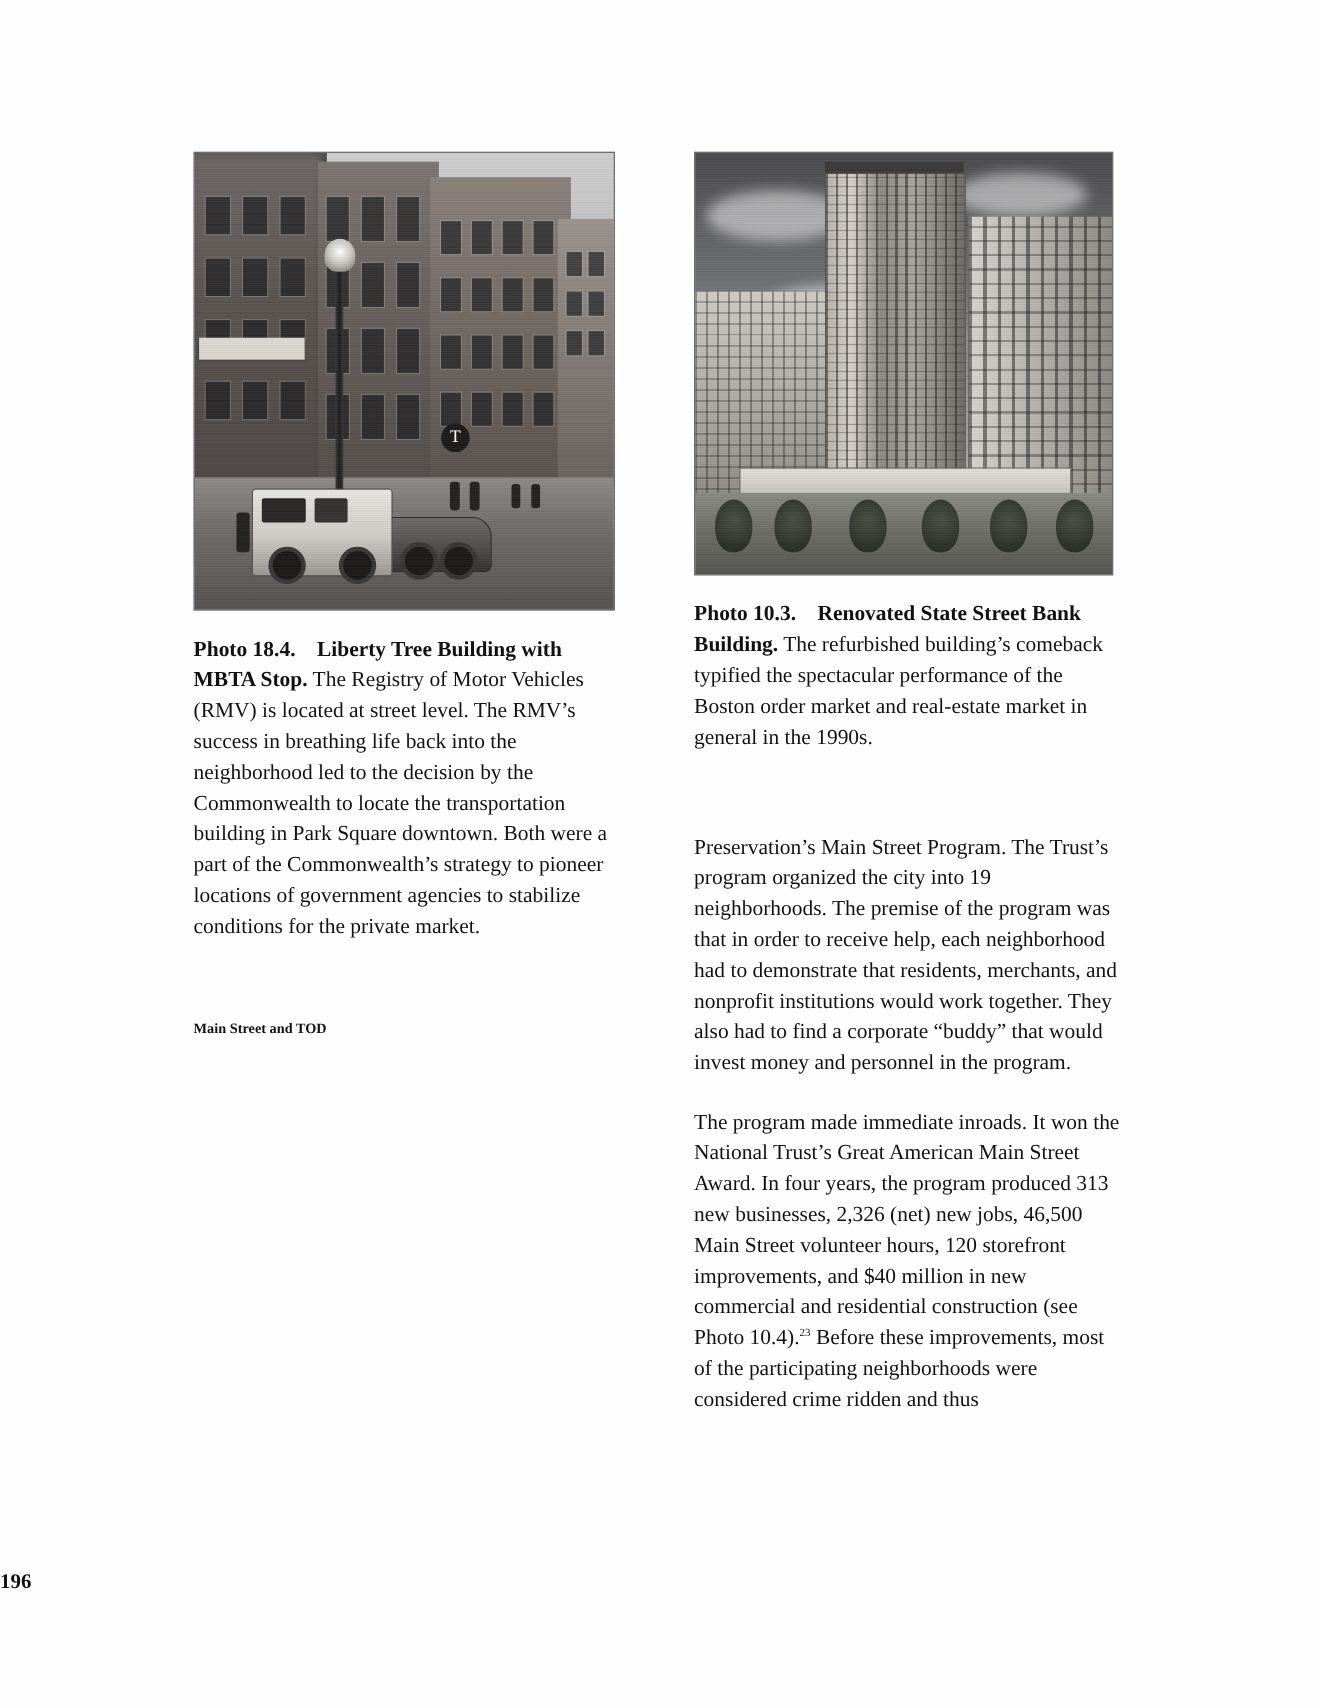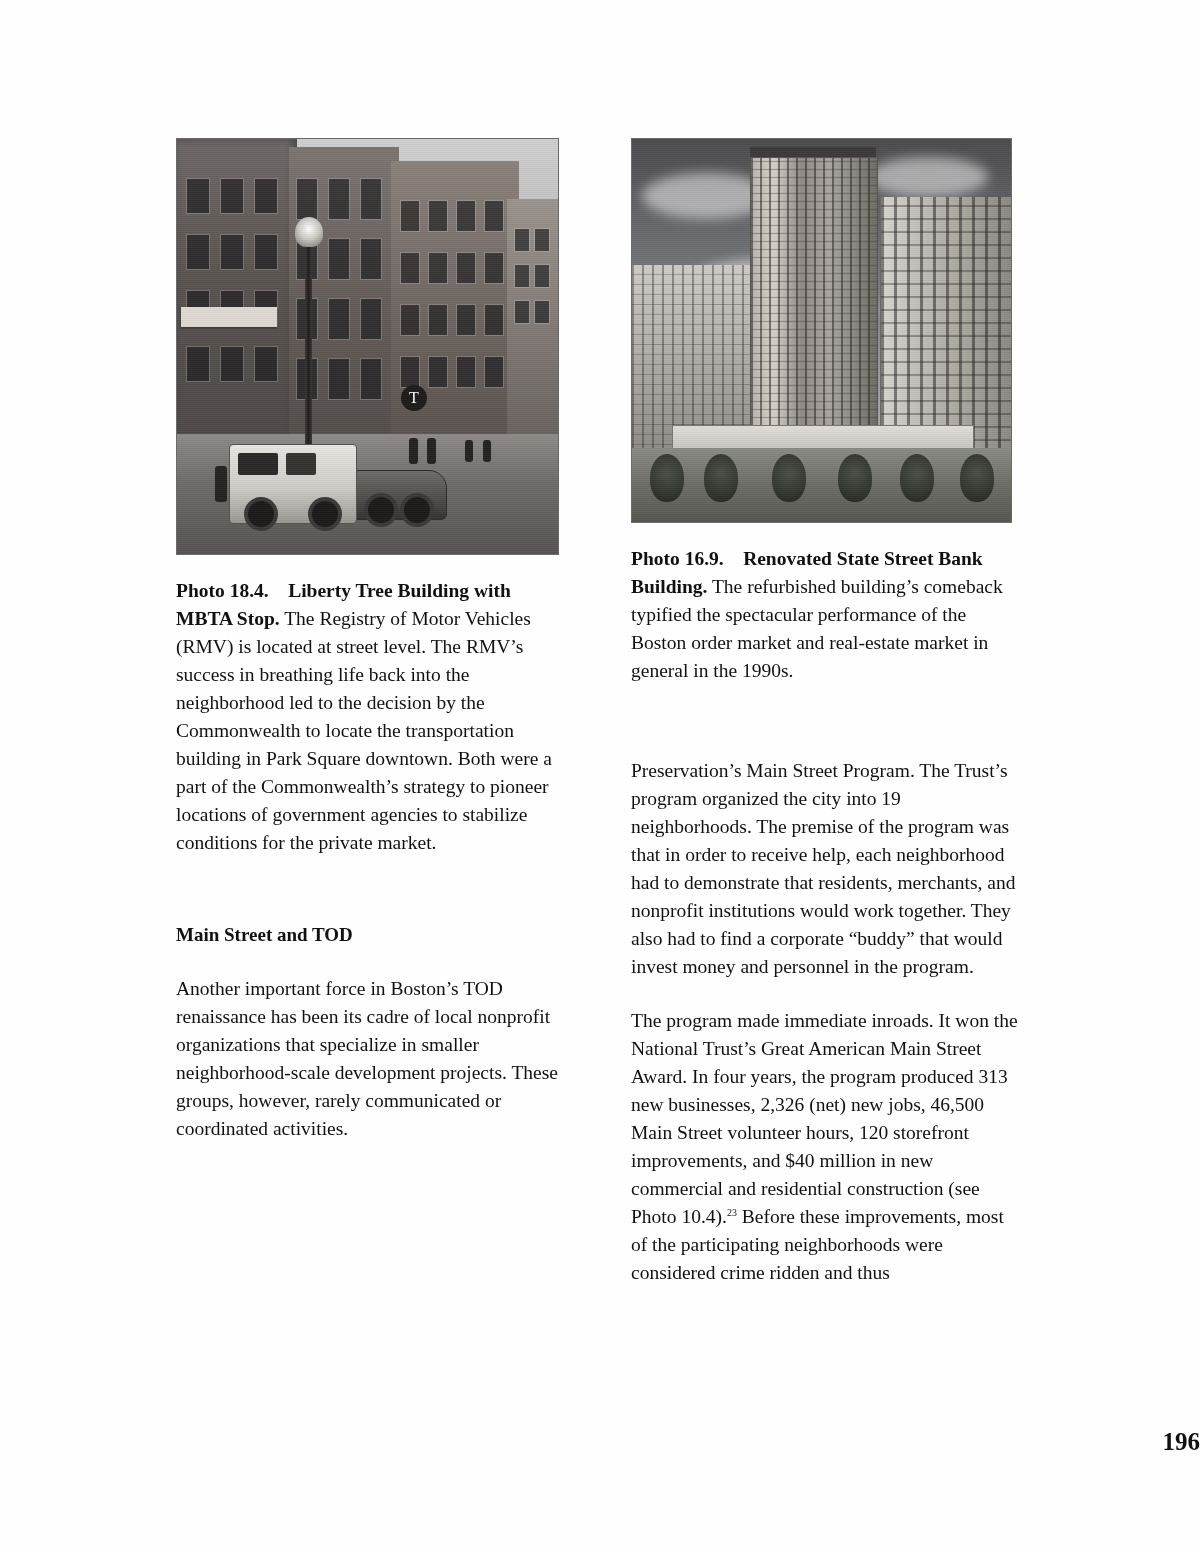--- a/index.html
+++ b/index.html
@@ -223,36 +223,36 @@
   .caption, .para {
     font-size: 19.5px;
     line-height: 28px;
     text-align: left;
     margin: 0;
   }
   .caption { margin-top: 22px; }
   .caption b { font-weight: bold; }
   .para { margin-top: 26px; }
   .heading {
-    font-size: 19px;
+    font-size: 13px;
     line-height: 28px;
     font-weight: bold;
     margin: 0;
     margin-top: 30px;
   }
   .gap-md { height: 34px; }
   .gap-lg { height: 46px; }
   sup { font-size: 10px; vertical-align: super; line-height: 0; }
 
   .folio {
     position: absolute;
     left: 0; right: 0;
     top: 1428px;
-    text-align: right;
-    font-size: 25px;
+    text-align: left;
+    font-size: 19px;
     font-weight: bold;
     font-family: "Liberation Serif", serif;
   }
 </style>
 </head>
 <body>
 
 <div class="page">
 
   <div class="columns">
@@ -359,21 +359,20 @@
         <b>Photo 18.4.</b>
         <span>&nbsp;&nbsp;&nbsp;</span><b>Liberty Tree Building with MBTA Stop.</b>
         <span>The Registry of Motor Vehicles (RMV) is located at street level. The RMV’s success in breathing life back into the neighborhood led to the decision by the Commonwealth to locate the transportation building in Park Square downtown. Both were a part of the Commonwealth’s strategy to pioneer locations of government agencies to stabilize conditions for the private market.</span>
       </p>
 
       <div class="gap-md"></div>
 
 
       <p class="heading">Main Street and TOD</p>
 
-      <p class="para">Another important force in Boston’s TOD renaissance has been its cadre of local nonprofit organizations that specialize in smaller neighborhood-scale development projects. These groups, however, rarely communicated or coordinated activities.</p>
 
 
     </div>
 
     <div class="col right">
 
       <div class="photo photo-2">
         <div class="p2-sky"></div>
 
         <div class="p2-cloud" style="left:10px;  top:34px;  width:130px; height:46px;"></div>
@@ -401,21 +400,21 @@
         <div class="p2-tree" style="left:72px;"></div>
         <div class="p2-tree" style="left:140px;"></div>
         <div class="p2-tree" style="left:206px;"></div>
         <div class="p2-tree" style="left:268px;"></div>
         <div class="p2-tree" style="left:328px;"></div>
 
         <div class="p2-grain"></div>
       </div>
 
       <p class="caption">
-        <b>Photo 16.9.</b>
+        <b>Photo 10.3.</b>
         <span>&nbsp;&nbsp;&nbsp;</span><b>Renovated State Street Bank Building.</b>
         <span>The refurbished building’s comeback typified the spectacular performance of the Boston order market and real-estate market in general in the 1990s.</span>
       </p>
 
       <div class="gap-lg"></div>
 
       <p class="para">Preservation’s Main Street Program. The Trust’s program organized the city into 19 neighborhoods. The premise of the program was that in order to receive help, each neighborhood had to demonstrate that residents, merchants, and nonprofit institutions would work together. They also had to find a corporate “buddy” that would invest money and personnel in the program.</p>
 
       <p class="para">
         <span>The program made immediate inroads. It won the National Trust’s Great American Main Street Award. In four years, the program produced 313 new businesses, 2,326 (net) new jobs, 46,500 Main Street volunteer hours, 120 storefront improvements, and $40 million in new commercial and residential construction (see Photo 10.4).</span><sup>23</sup>

